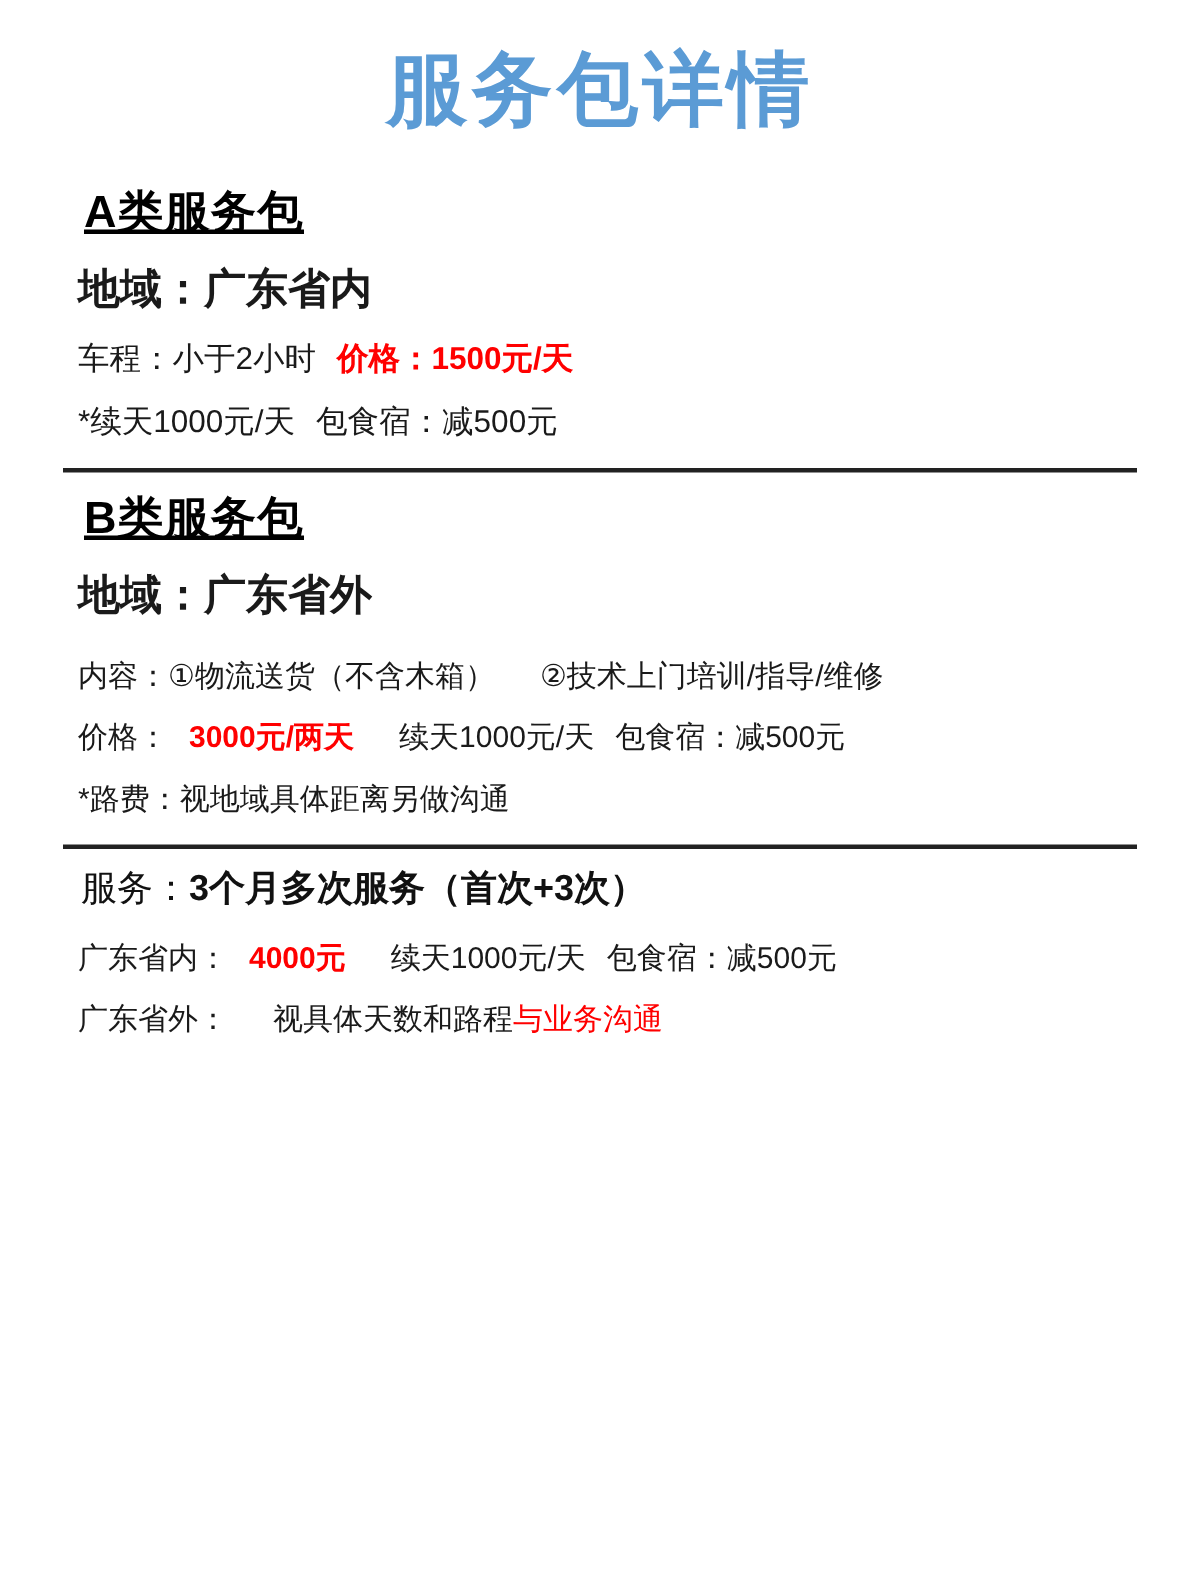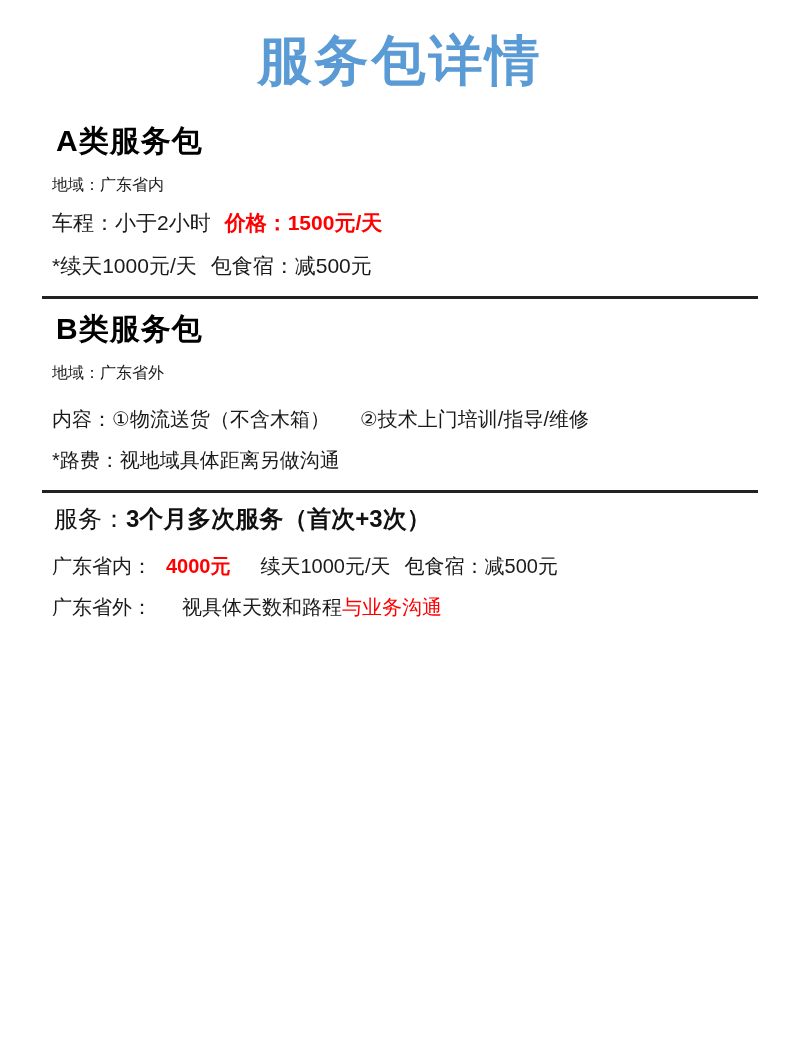--- a/index.html
+++ b/index.html
@@ -37,31 +37,32 @@
   .sec-a { margin-top: 12px; }
   .sec-b { margin-top: 10px; }
   .sec-c { margin-top: 10px; }
 
   .sec-head {
     font-size: 30px;
     font-weight: bold;
     color: #000000;
     margin: 6px 0 12px 8px;
     letter-spacing: 1px;
+    text-decoration: underline;
   }
   .line {
     font-size: 21px;
     color: #1a1a1a;
     margin: 0 0 14px 4px;
     line-height: 1.35;
     white-space: nowrap;
   }
   .line.big {
-    font-size: 16px;
-    font-weight: normal;
+    font-size: 28px;
+    font-weight: bold;
   }
   .line.small {
     font-size: 20px;
   }
   .red {
     color: #ff0000;
   }
   .bold {
     font-weight: bold;
   }
@@ -116,20 +117,23 @@
     <div class="line big">
       <span>地域：</span><span>广东省外</span>
     </div>
 
     <div class="spacer-8"></div>
 
     <div class="line small">
       <span>内容：</span><span>①物流送货（不含木箱）</span><span class="gap-md"></span><span>②技术上门培训/指导/维修</span>
     </div>
 
+    <div class="line small">
+      <span>价格：</span><span class="gap-sm"></span><span class="red bold">3000元</span><span class="red bold">/两天</span><span class="gap-md"></span><span>续天1000元/天</span><span class="gap-sm"></span><span>包食宿：减500元</span>
+    </div>
 
     <div class="line small">*路费：视地域具体距离另做沟通</div>
   </div>
 
   <div class="divider"></div>
 
   <div class="section sec-c">
 
     <div class="sec-sub">
       <span class="plain">服务：</span><span>3个月多次服务（首次+3次）</span>

